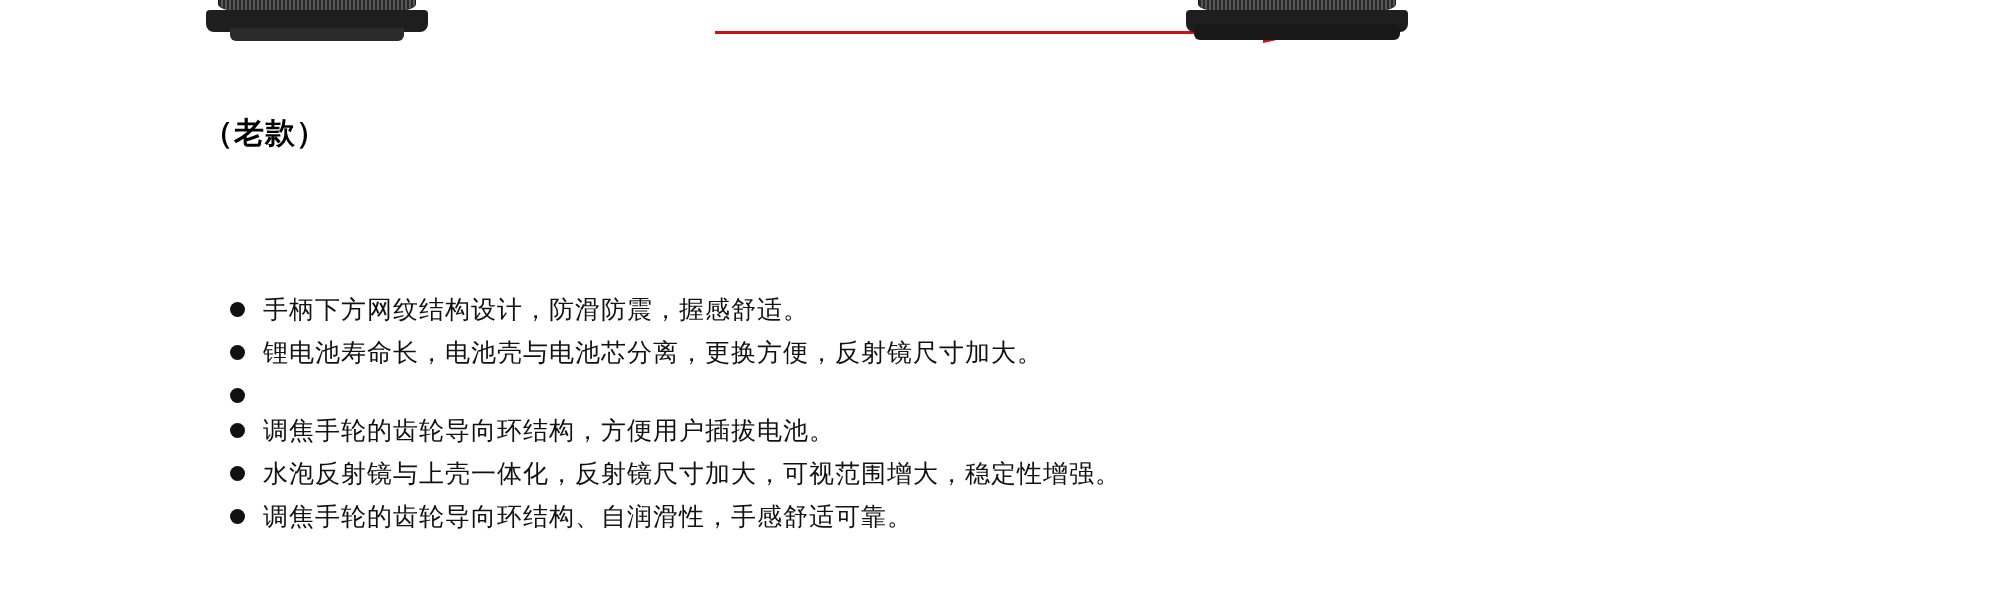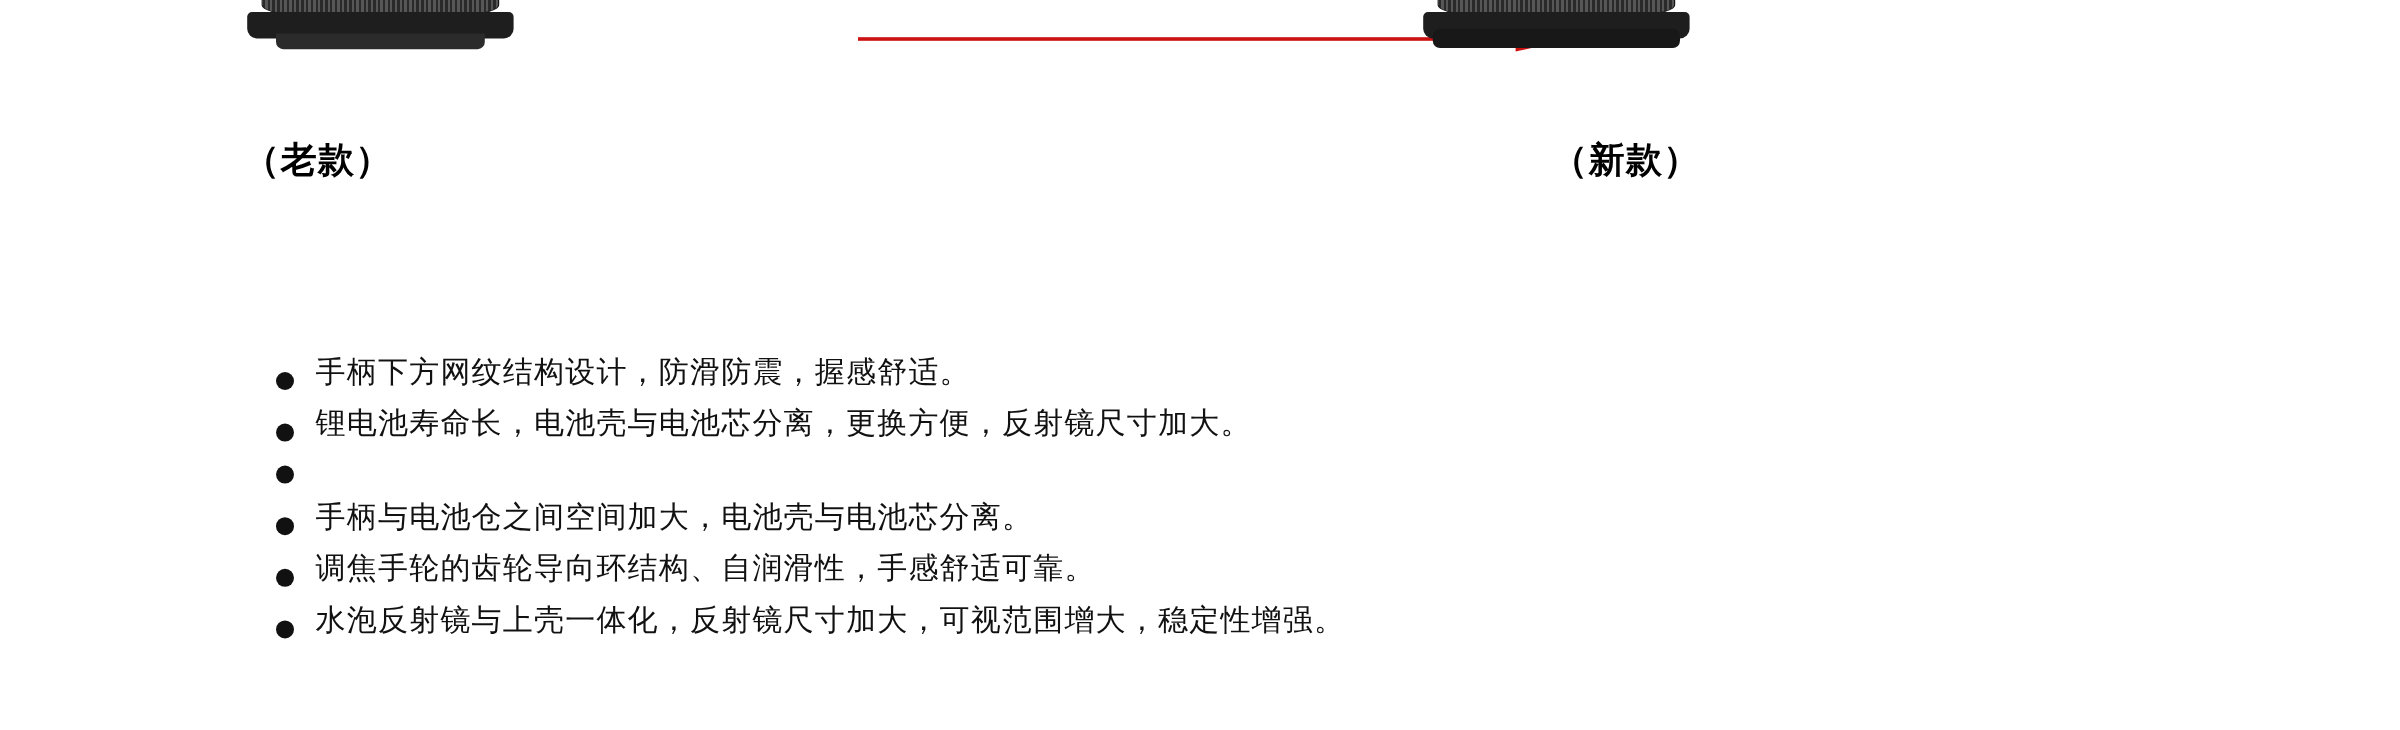--- a/index.html
+++ b/index.html
@@ -124,21 +124,21 @@
 
   
   .features {
     position: absolute;
     left: 230px;
     top: 295px;
     width: 1600px;
   }
   .feature-row {
     display: flex;
-    align-items: flex-end;
+    align-items: flex-start;
     margin-bottom: 13px;
   }
   .bullet {
     width: 15px;
     height: 15px;
     background: #111111;
     border-radius: 50%;
     flex: 0 0 15px;
     margin-top: 7px;
     margin-right: 18px;
@@ -171,42 +171,41 @@
     <div class="head"></div>
   </div>
 
   <div class="product new">
     <div class="instrument">
 
       <div class="collar"></div>
       <div class="base"></div>
       <div class="foot-new"></div>
     </div>
-    <div class="caption">（新款）</div>
   </div>
 
 </div>
 
 <div class="features">
   <div class="feature-row">
     <div class="bullet"></div>
     <div class="feature-text">手柄下方网纹结构设计，防滑防震，握感舒适。</div>
   </div>
   <div class="feature-row">
     <div class="bullet"></div>
     <div class="feature-text">锂电池寿命长，电池壳与电池芯分离，更换方便，反射镜尺寸加大。</div>
   </div>
   <div class="feature-row">
     <div class="bullet"></div>
   </div>
   <div class="feature-row">
     <div class="bullet"></div>
-    <div class="feature-text">手柄与电池仓之间空间加大，电池壳与电池芯分离。</div>
+    <div class="feature-text">调焦手轮的齿轮导向环结构，方便用户插拔电池。</div>
+  </div>
+  <div class="feature-row">
+    <div class="bullet"></div>
+    <div class="feature-text">水泡反射镜与上壳一体化，反射镜尺寸加大，可视范围增大，稳定性增强。</div>
   </div>
   <div class="feature-row">
     <div class="bullet"></div>
     <div class="feature-text">调焦手轮的齿轮导向环结构、自润滑性，手感舒适可靠。</div>
   </div>
-  <div class="feature-row">
-    <div class="bullet"></div>
-    <div class="feature-text">水泡反射镜与上壳一体化，反射镜尺寸加大，可视范围增大，稳定性增强。</div>
-  </div>
 </div>
 
 </body></html>

